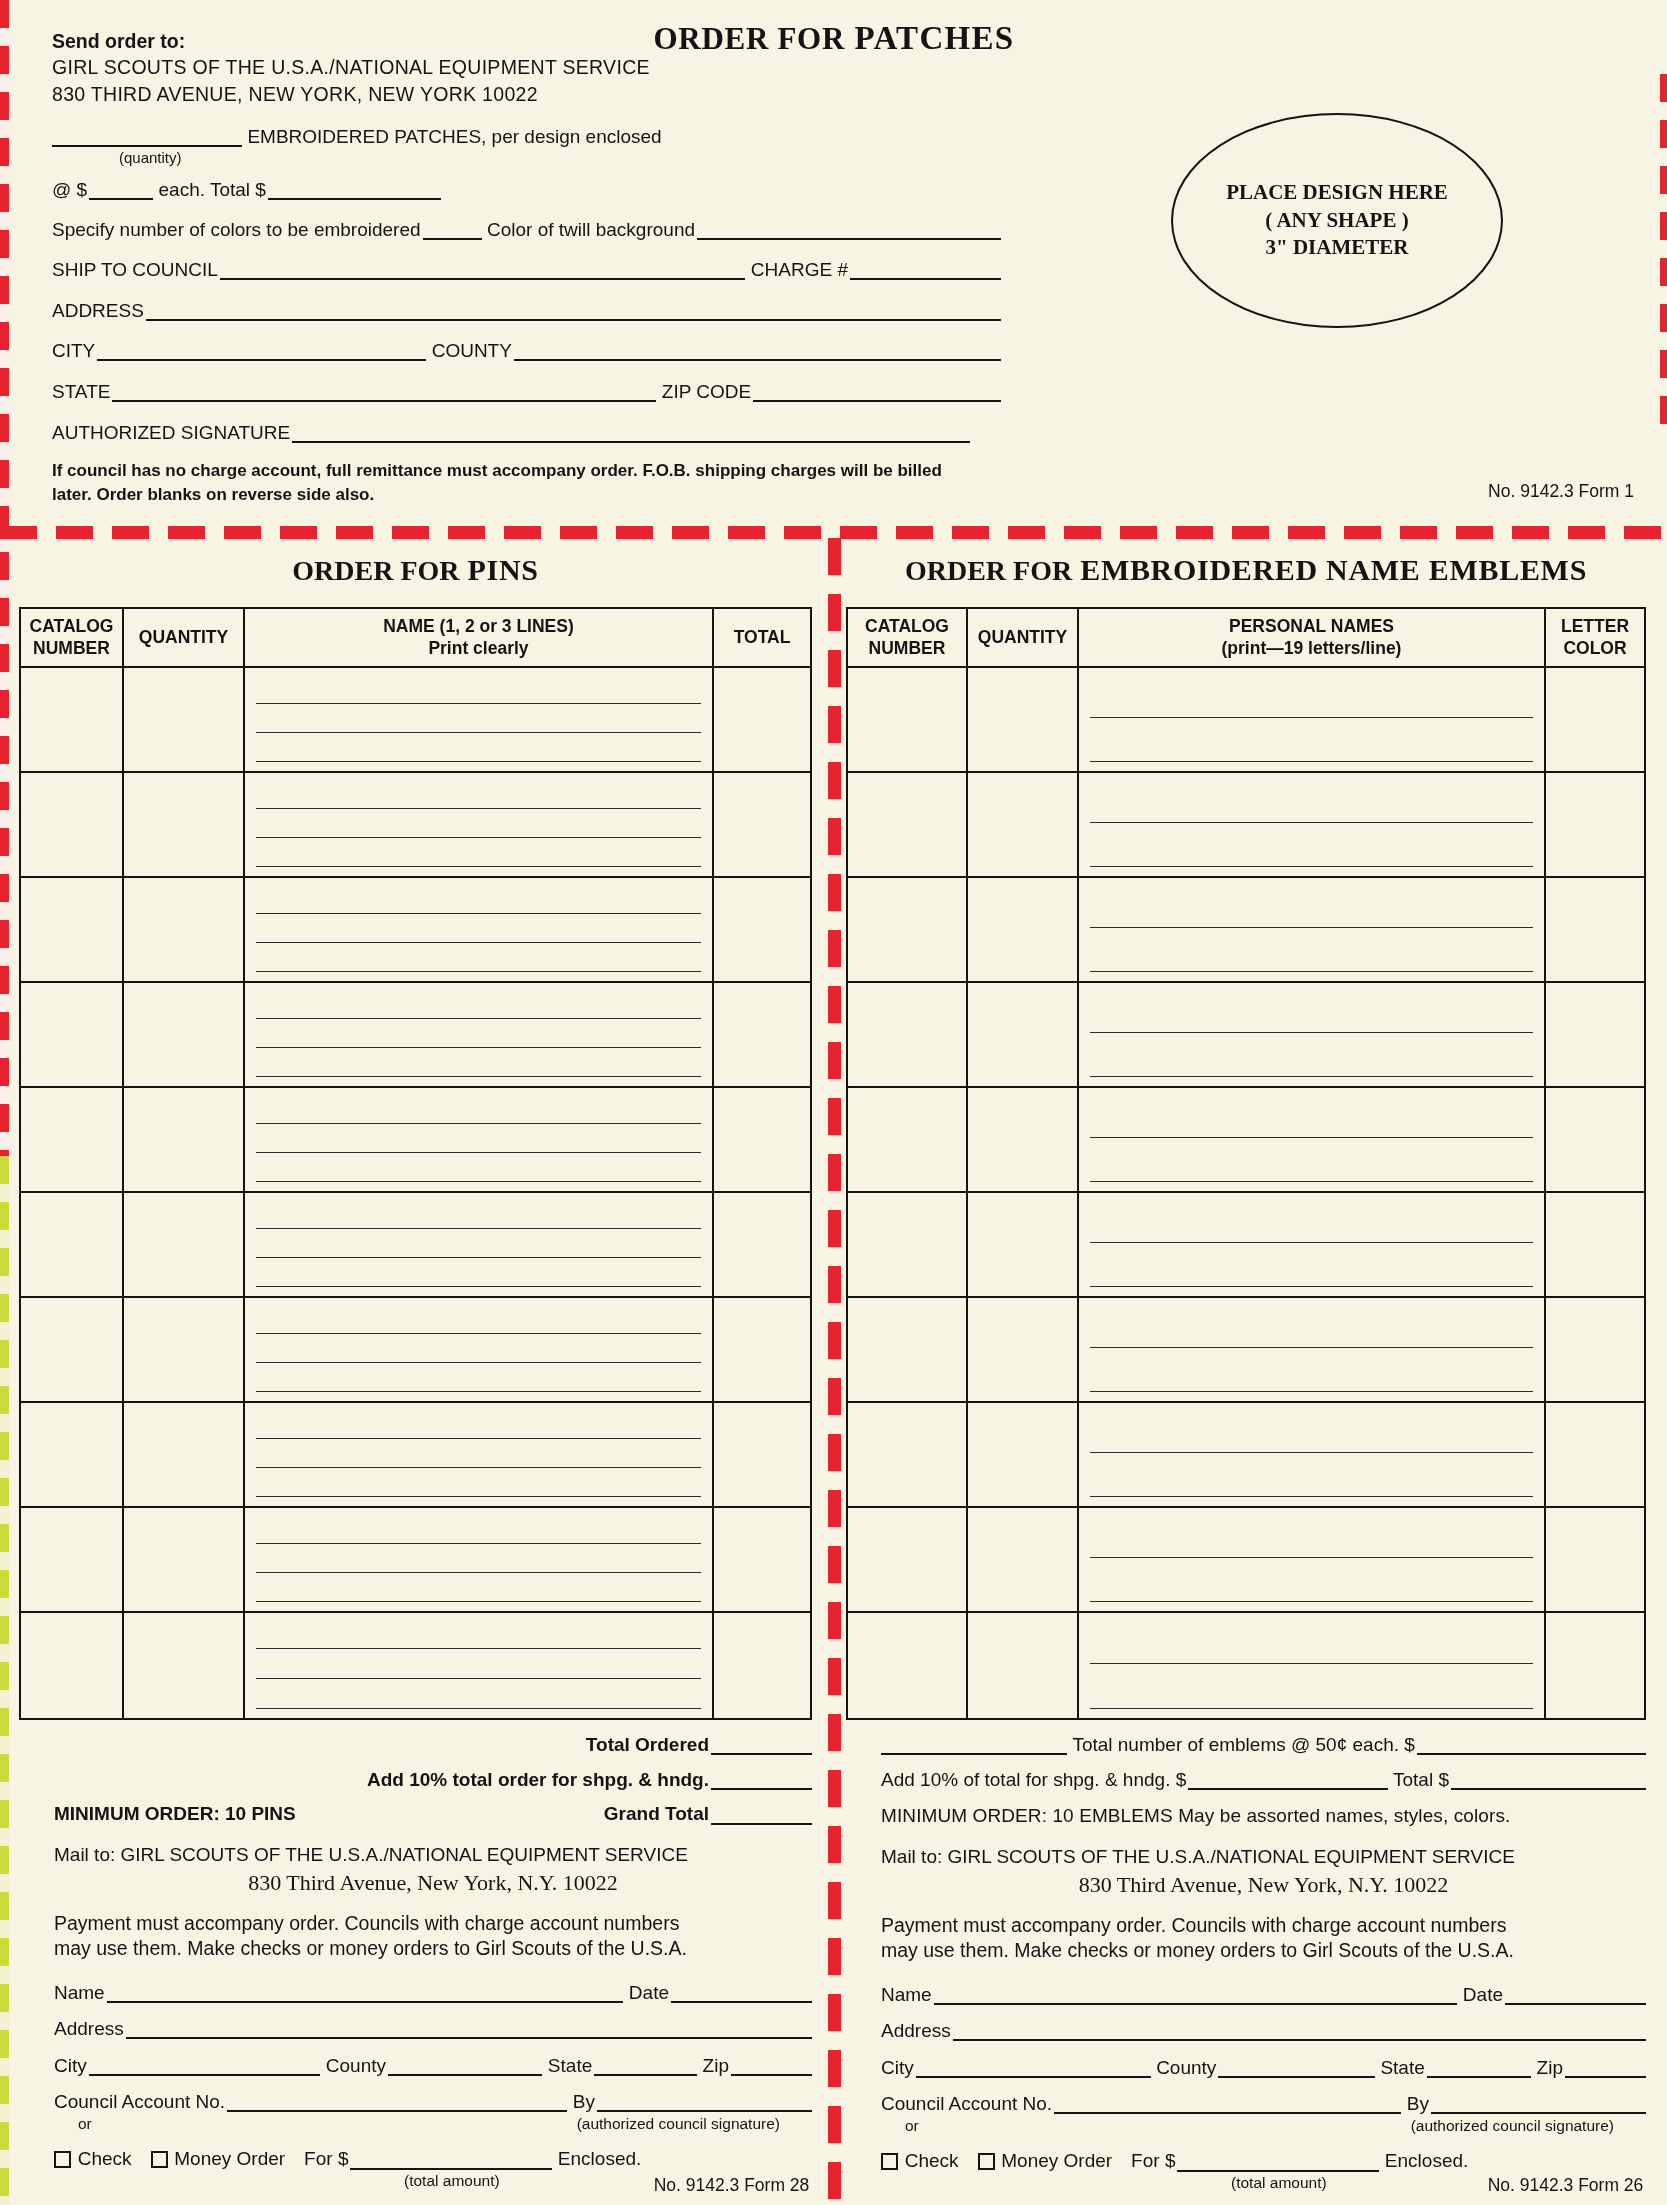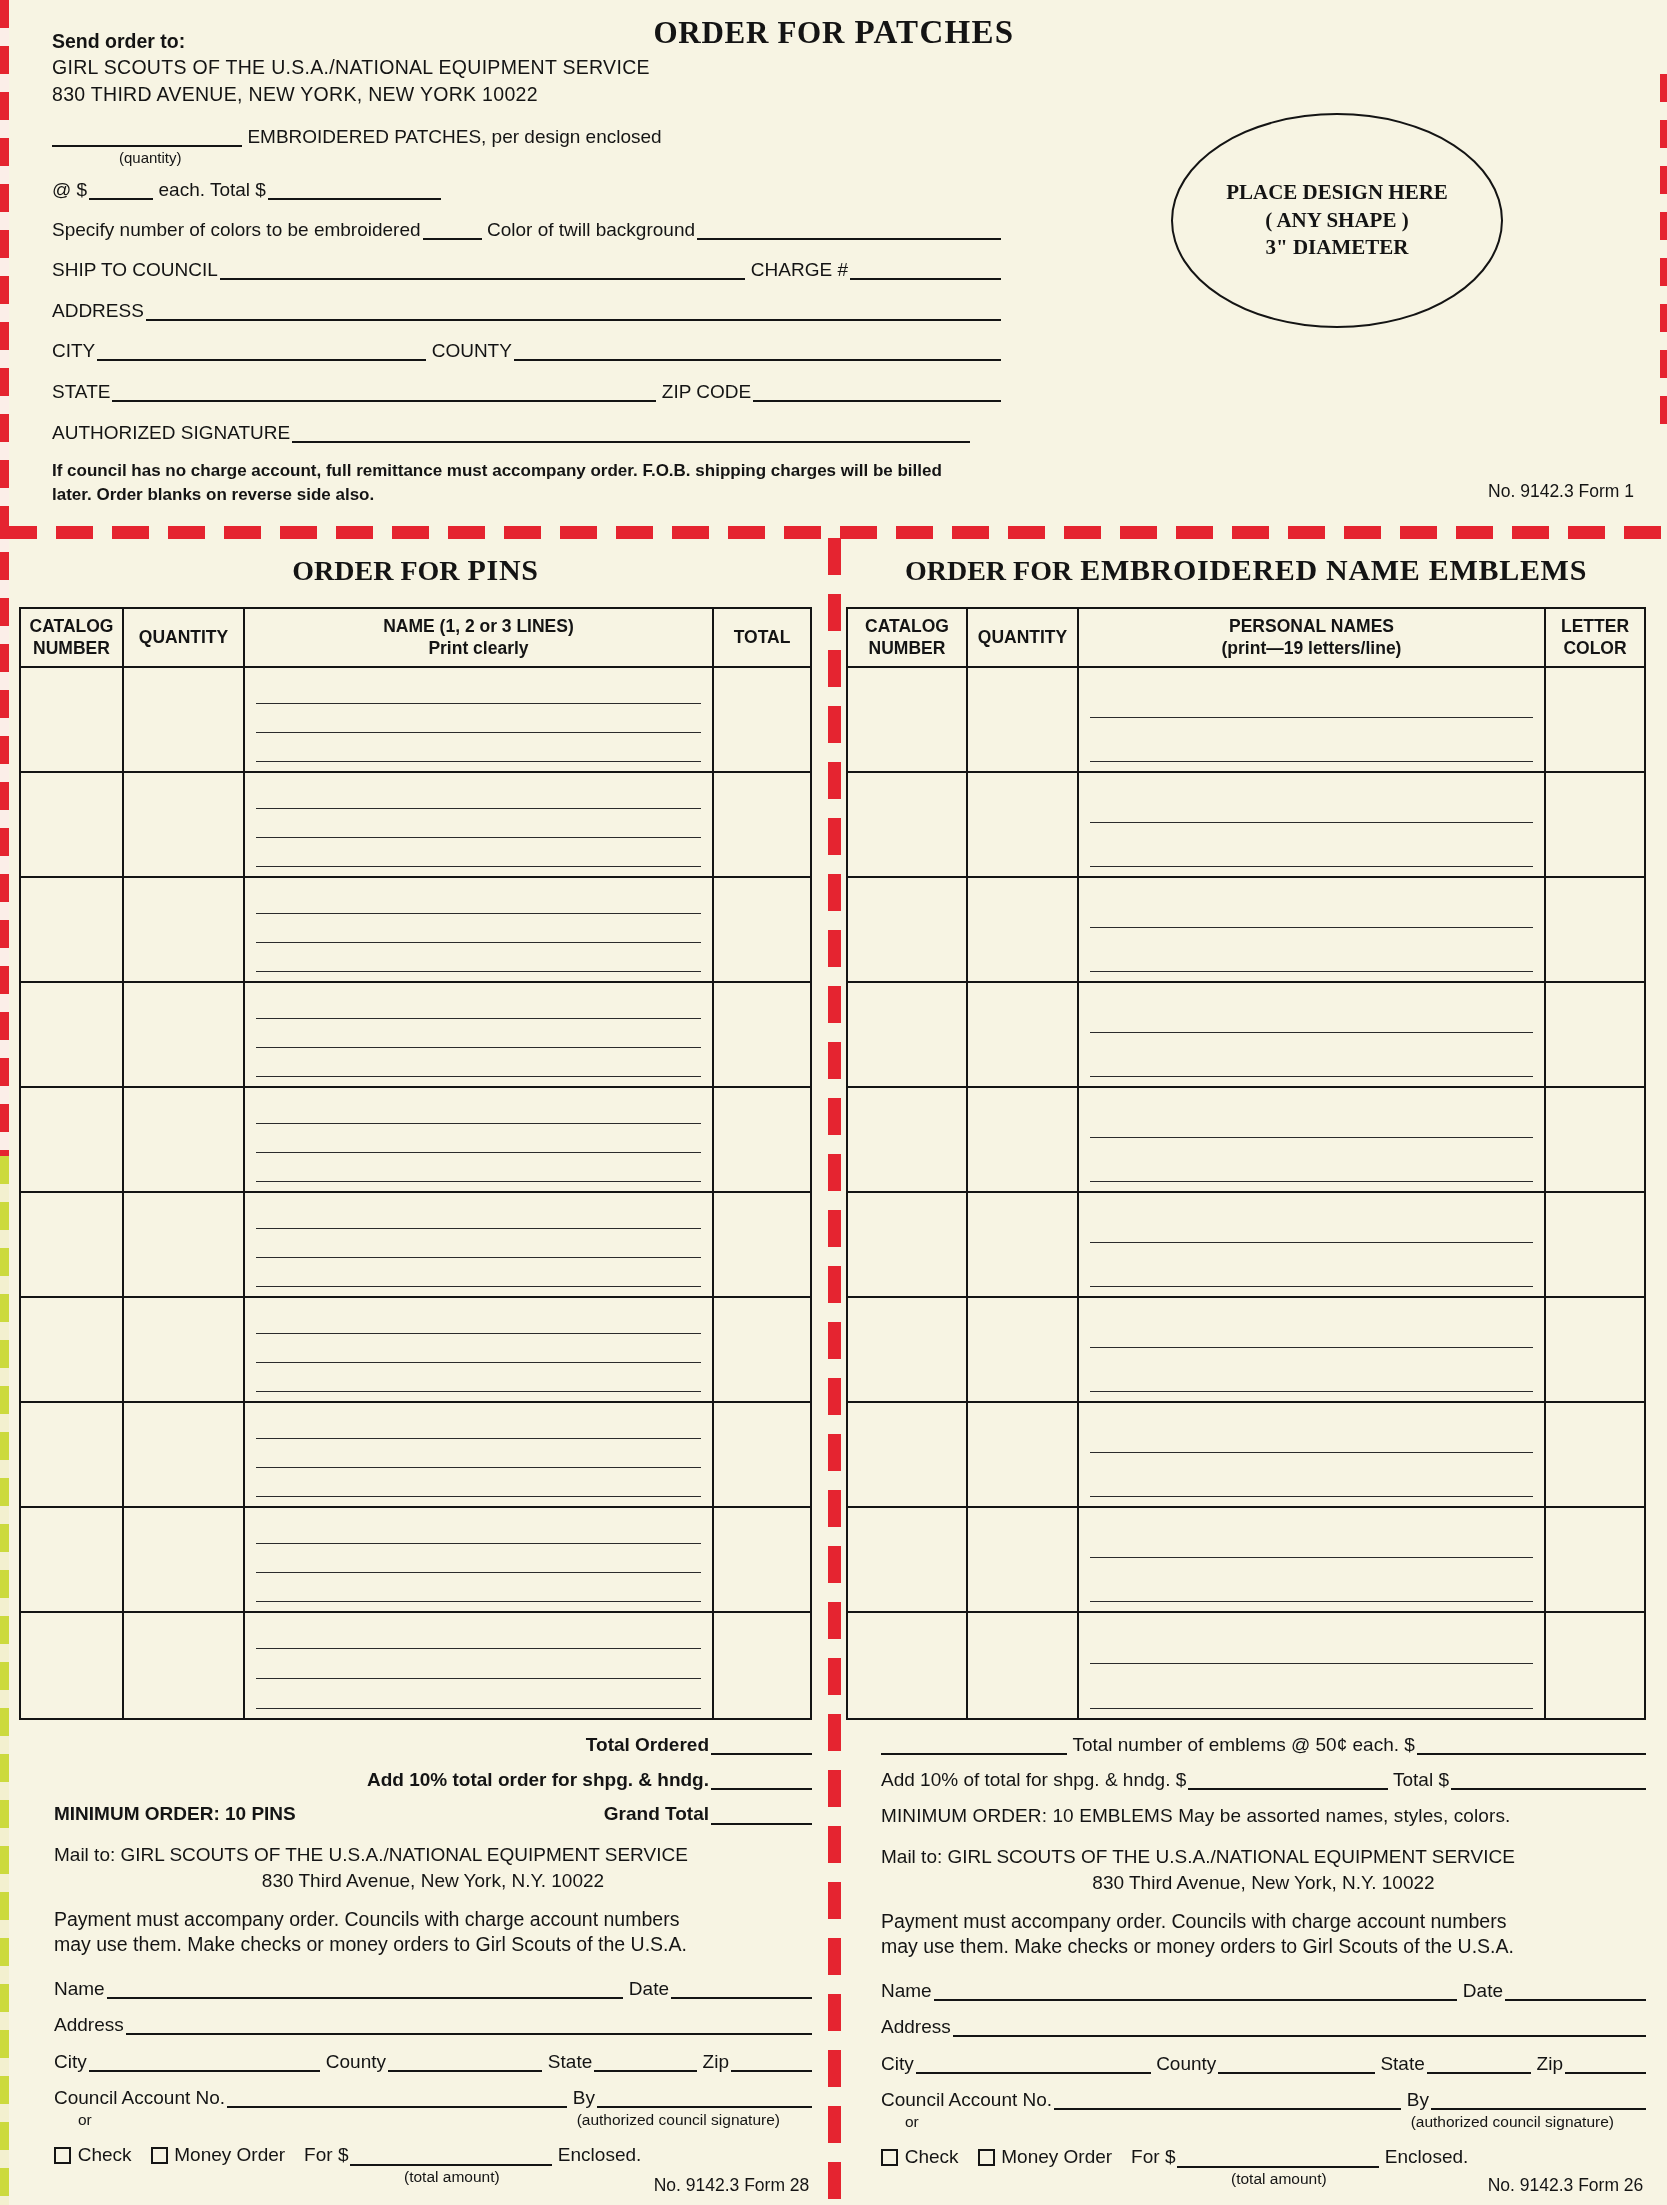--- a/index.html
+++ b/index.html
@@ -31,21 +31,21 @@
     background:repeating-linear-gradient(180deg,var(--red,#e52430) 0 28px,transparent 28px 46px);}
 
   
   .divider-h{position:absolute;left:0;top:526px;width:1668px;height:12.8px;
     background:repeating-linear-gradient(90deg,var(--red,#e52430) 0 37px,transparent 37px 56px);}
   .divider-v{position:absolute;left:828px;top:538px;width:12.8px;height:1667px;
     background:repeating-linear-gradient(180deg,var(--red,#e52430) 0 37px,transparent 37px 56px);}
 
   
   .patches{position:absolute;left:0;top:0;width:1668px;height:525px;font-size:19px;}
-  .patches-title{position:absolute;top:14px;left:0;width:100%;text-align:center;font-weight:700;font-size:31px;letter-spacing:0.7px;}
+  .patches-title{position:absolute;top:20px;left:0;width:100%;text-align:center;font-weight:700;font-size:31px;letter-spacing:0.7px;}
   .patches-title .tmain{font-size:33px;margin-left:9.4px;letter-spacing:1.3px;}
   .patches-body{position:absolute;left:52px;top:30px;width:949px;}
   .pb-send{font-weight:700;font-size:19.5px;}
   .pb-org{font-size:19.5px;margin-top:3.4px;letter-spacing:0.3px;}
   .caption{font-size:15px;}
   .r-qty{margin-top:20px;}
   .r-qtycap{margin-left:67px;margin-top:1.3px;}
   .r-price{margin-top:13.4px;}
   .r-colors{margin-top:18px;}
   .r-ship{margin-top:19px;}
@@ -83,21 +83,21 @@
   .trow .col-name{display:flex;flex-direction:column;justify-content:flex-end;padding:6.7px 10.8px 9.4px;}
   .writeline{flex:1;border-bottom:1.3px solid #2b2b2b;}
 
   .sec-footer{padding-left:35px;position:relative;}
   .totrow{display:flex;align-items:flex-end;margin-top:13.4px;}
   .pins-sec .totrow{justify-content:flex-end;}
   .wtot{width:101px;}
   .minlabel{margin-right:auto;}
   .emb-min{margin-top:15px;font-size:19px;letter-spacing:0.1px;white-space:nowrap;}
   .mailto{margin-top:19px;font-size:19px;white-space:nowrap;}
-  .mailto2{text-align:center;font-size:19px;margin-top:4px;}
+  .mailto2{text-align:center;font-size:22px;margin-top:4px;font-family:Liberation Serif, serif;}
   .payment{margin-top:15px;font-size:19.5px;line-height:1.3;}
   .fields{margin-top:20px;font-size:19px;}
   .fields .frow{margin-top:15px;}
   .subrow{display:flex;font-size:15.5px;margin-top:2.7px;}
   .orlab{margin-left:24px;}
   .authcap{margin-left:auto;margin-right:32px;}
   .checkline{margin-top:1.3px;align-items:flex-end;}
   .cbox{width:17px;height:17px;border:2px solid var(--ink,#141414);display:inline-block;margin:0 6.7px 2px 0;}
   .ml28{margin-left:19px;}
   .grow18{flex-grow:1.8;}

